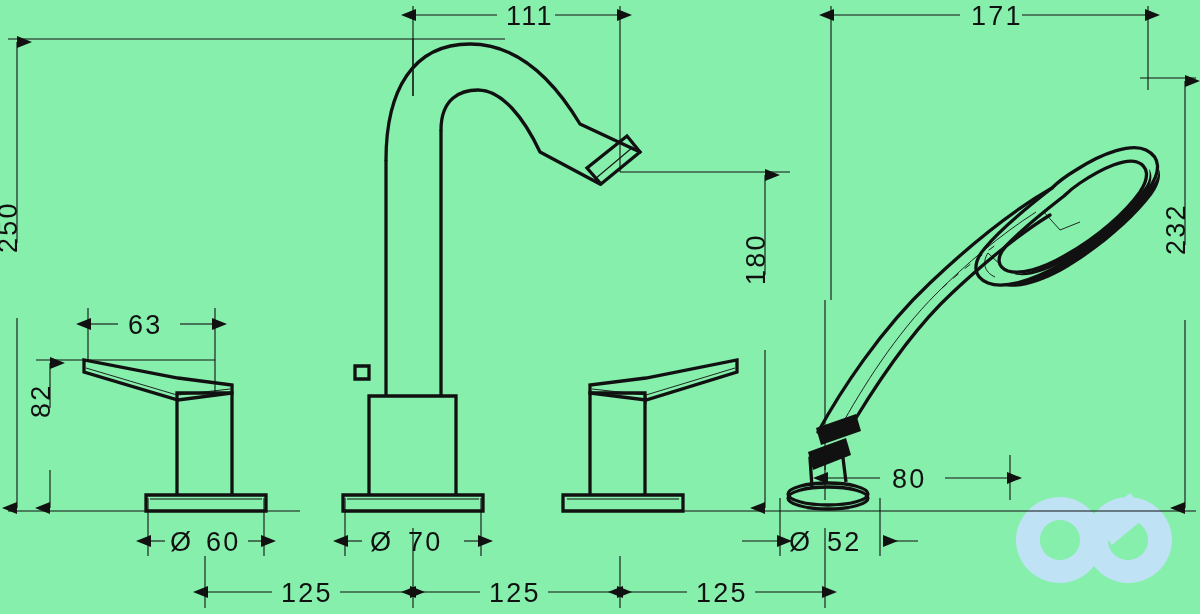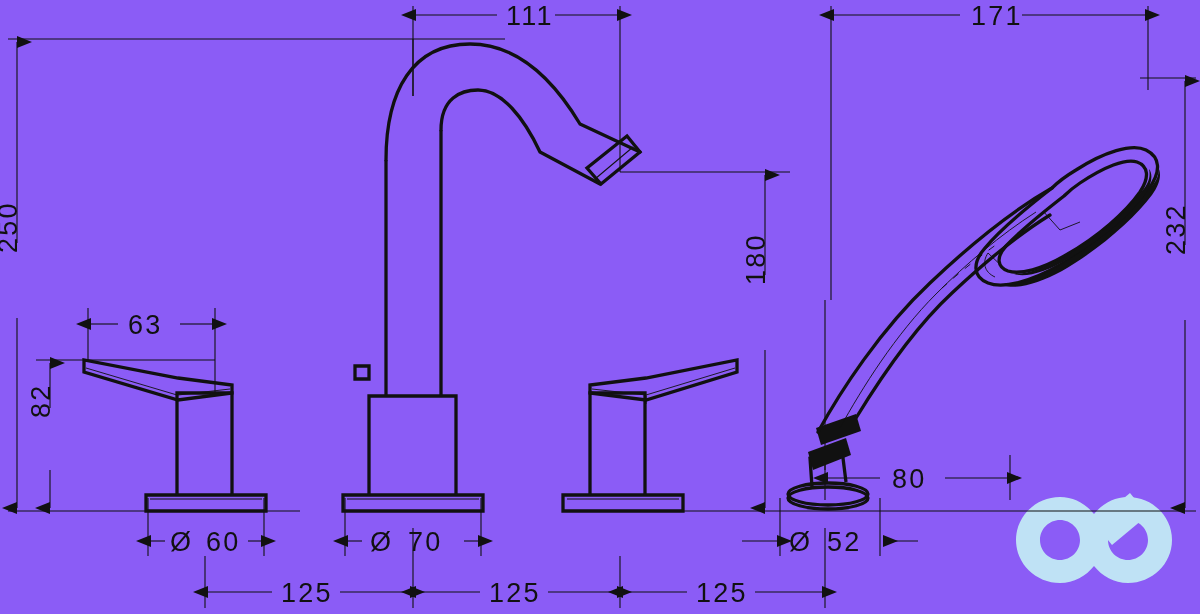--- a/index.html
+++ b/index.html
@@ -1,21 +1,21 @@
 <!DOCTYPE html>
 <html><head>
 <meta charset="utf-8">
 <title>Technical Dimension Drawing</title>
 <style>
   html,body{margin:0;padding:0;background:#ffffff;}
   body{
     font-family:"Liberation Sans", sans-serif;
     width:1200px;height:614px;overflow:hidden;position:relative;
   }
-  #stage{position:relative;width:1200px;height:614px;background:#8b5cf6;}
+  #stage{position:relative;width:1200px;height:614px;background:#86efac;}
   #stage svg{position:absolute;left:0;top:0;display:block;}
   .dimtext{
     font-family:"Liberation Sans", sans-serif;
     font-size:27px;
     fill:#111111;
     letter-spacing:2.2px;
     font-weight:400;
   }
   .vtext{font-family:"Liberation Sans", sans-serif;font-size:27px;fill:#111111;letter-spacing:2.2px;}
   .thin{stroke:#111111;stroke-width:1.1;fill:none;}

